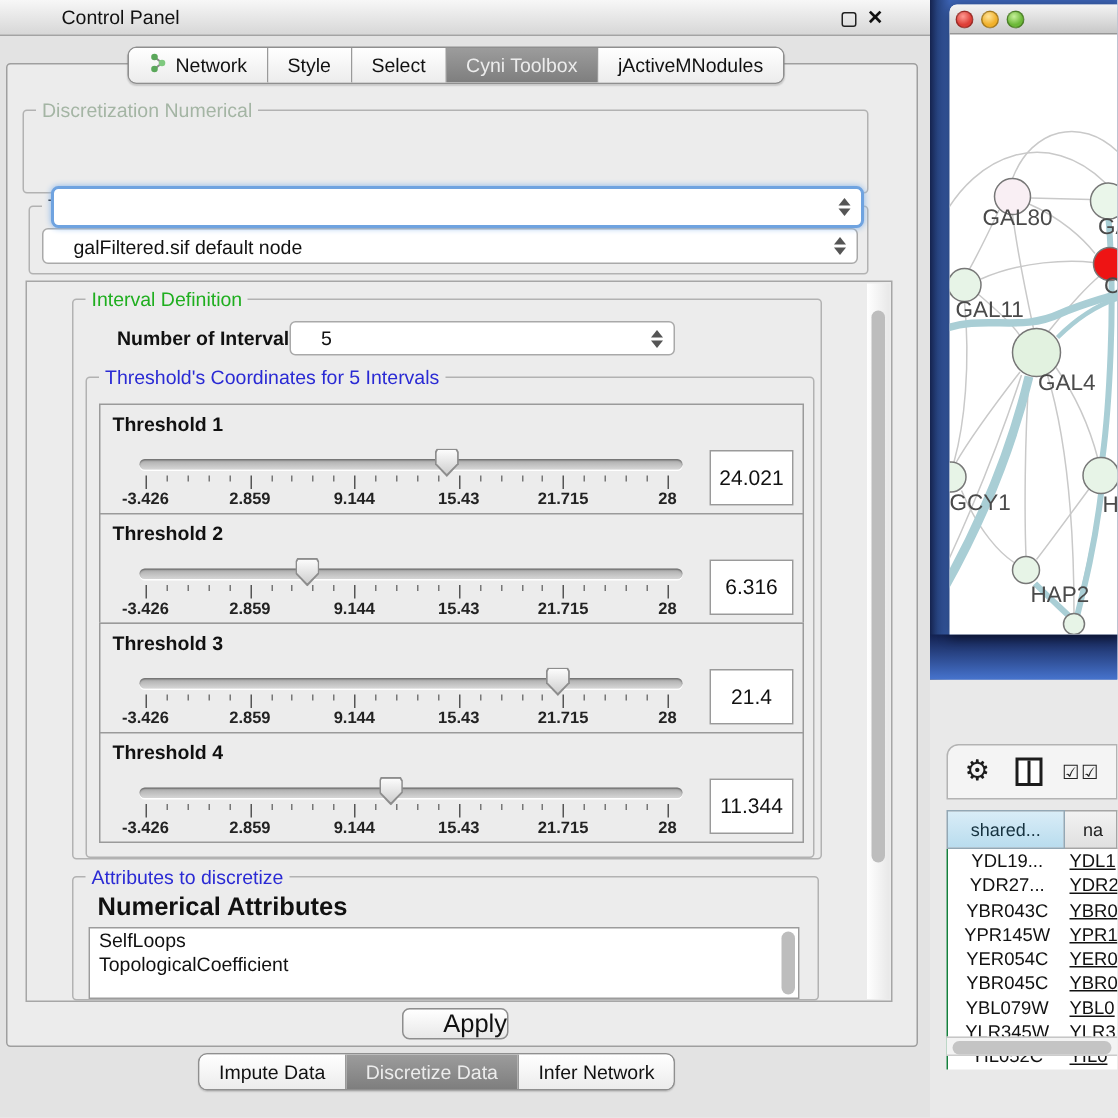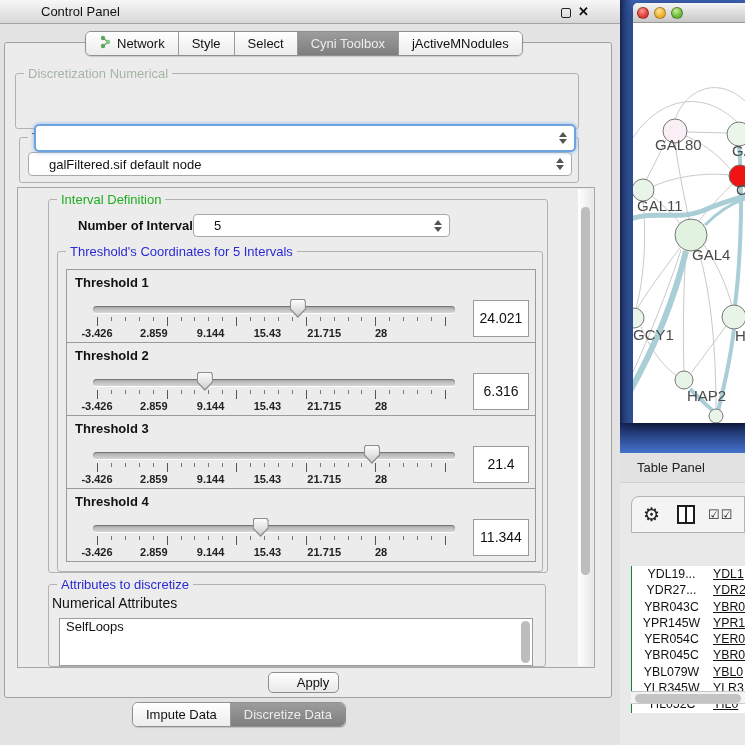--- a/index.html
+++ b/index.html
@@ -70,35 +70,35 @@
     background:linear-gradient(#a8a8a8,#d6d6d6); box-shadow:inset 0 1px 1px rgba(0,0,0,0.35), 0 1px 0 #fff; }
   .sthumb { position:absolute; top:0; width:16px; height:19px;
     clip-path:polygon(8% 0,92% 0,100% 12%,100% 55%,50% 100%,0 55%,0 12%); background:#8d8d8d; }
   .sthumb .inner { position:absolute; left:1px; right:1px; top:1px; bottom:2px;
     clip-path:polygon(8% 0,92% 0,100% 12%,100% 55%,50% 100%,0 55%,0 12%);
     background:linear-gradient(#fcfcfc,#cfcfcf); }
   .ticks { position:absolute; left:4px; top:18px; width:348px; height:9px; }
   .tick { position:absolute; top:0; width:1px; background:#777; }
   .tick.major { height:9px; background:#555; }
   .tick.minor { height:4px; }
-  .ticklabels { position:absolute; left:4px; top:28px; width:284px; height:13px; }
+  .ticklabels { position:absolute; left:4px; top:28px; width:348px; height:13px; }
   .tklabel { position:absolute; transform:translateX(-50%); font-size:11px; font-weight:bold; color:#222; white-space:nowrap; }
   .tvalue { position:absolute; right:6px; top:30px; width:56px; height:37px; background:#fff;
     border:1px solid #9a9a9a; font-size:14px; text-align:center; line-height:35px; color:#111; }
 
   #attributes-group { left:30px; top:396px; width:498px; height:83px; }
-  #attr-heading { position:absolute; left:3px; top:10px; font-weight:normal; font-size:14px; color:#111; }
+  #attr-heading { position:absolute; left:16px; top:10px; font-weight:bold; font-size:17px; color:#111; }
   #attr-list { position:absolute; left:10px; top:33px; width:474px; height:48px; background:#fff;
     border:1px solid #9c9c9c; overflow:hidden; }
   .attr-item { padding-left:6px; font-size:13px; height:15.5px; line-height:15.5px; color:#111; white-space:nowrap; }
   #attr-scrollthumb { position:absolute; right:2px; top:2px; width:9px; height:42px; border-radius:5px; background:#bdbdbd; }
 
   #apply-btn { position:absolute; left:263px; top:629px; width:71px; height:21px;
     background:linear-gradient(#ffffff,#e8e8e8); border:1px solid #8e8e8e; border-radius:5px;
-    font-size:13px; text-align:center; line-height:19px; color:#111;padding-left:19px; }
+    font-size:17px; text-align:right; line-height:19px; color:#111;padding-left:19px; }
 
   
   #right-panel { position:absolute; left:620px; top:0; width:125px; height:745px; background:#e9e9e9; }
   #desk-blue { position:absolute; left:0; top:0; width:125px; height:453px;
     background:linear-gradient(to right,#15234f 0px,#27437f 5px,#3c63b4 13px,#3c63b4 100%); }
   #desk-blue .bottomband { position:absolute; left:0; bottom:0; width:100%; height:30px;
     background:linear-gradient(#132150,#4673cd); }
   #net-window { position:absolute; left:13px; top:3px; width:112px; height:420px; background:#fff;
     border-radius:5px 0 0 0; overflow:hidden; box-shadow:0 2px 8px rgba(0,0,0,0.45); }
   #net-titlebar { position:relative; height:20px; background:linear-gradient(#f4f4f4,#c8c8c8); border-bottom:1px solid #979797; }
@@ -370,20 +370,21 @@
 </div>
         </div>
       </div>
 
       <div id="attributes-group" class="tgroup">
         <span class="gtitle t-blue">Attributes to discretize</span>
         <span id="attr-heading">Numerical Attributes</span>
         <div id="attr-list">
           <div id="attr-items">
               <div class="attr-item">SelfLoops</div>
+              <div class="attr-item">TopologicalCoefficient</div>
             </div>
           <div id="attr-scrollthumb"></div>
         </div>
       </div>
 
       <div id="settings-scrolltrack">
         <div id="settings-scrollthumb"></div>
       </div>
     </div>
 
@@ -412,20 +413,23 @@
       <div class="seg">
         <span>jActiveMNodules</span>
       </div>
     </div>
   <div id="bottom-tabs" class="segbar">
       <div class="seg">
         <span>Impute Data</span>
       </div>
       <div class="seg sel">
         <span>Discretize Data</span>
+      </div>
+      <div class="seg">
+        <span>Infer Network</span>
       </div>
     </div>
 </div>
 
 <div id="right-panel">
   <div id="desk-blue">
     <div class="bottomband"></div>
   </div>
 
   <div id="net-window">
@@ -480,30 +484,31 @@
           <text x="103" y="172" font-size="15" fill="#4a4a4a">C</text>
           <text x="4" y="188" font-size="15" fill="#4a4a4a">GAL11</text>
           <text x="59" y="237" font-size="15" fill="#4a4a4a">GAL4</text>
           <text x="0" y="317" font-size="15" fill="#4a4a4a">GCY1</text>
           <text x="102" y="318" font-size="15" fill="#4a4a4a">H</text>
           <text x="54" y="378" font-size="15" fill="#4a4a4a">HAP2</text>
         </g>
     </svg>
   </div>
 
-  <div id="table-panel-bar">
-    <span>Table Panel</span>
-  </div>
 
   <div id="table-area">
     <div id="tbl-toolbar">
       <span id="gear-ic">⚙</span>
       <span id="cols-ic"></span>
       <span id="checks-ic">☑☑</span>
     </div>
+    <div id="tbl-header">
+      <div class="h1">shared...</div>
+      <div class="h2">na</div>
+    </div>
     <div id="tbl-rows">
         <div class="trow">
           <div class="c1">YDL19...</div>
           <div class="c2">YDL1</div>
         </div>
         <div class="trow">
           <div class="c1">YDR27...</div>
           <div class="c2">YDR2</div>
         </div>
         <div class="trow">

